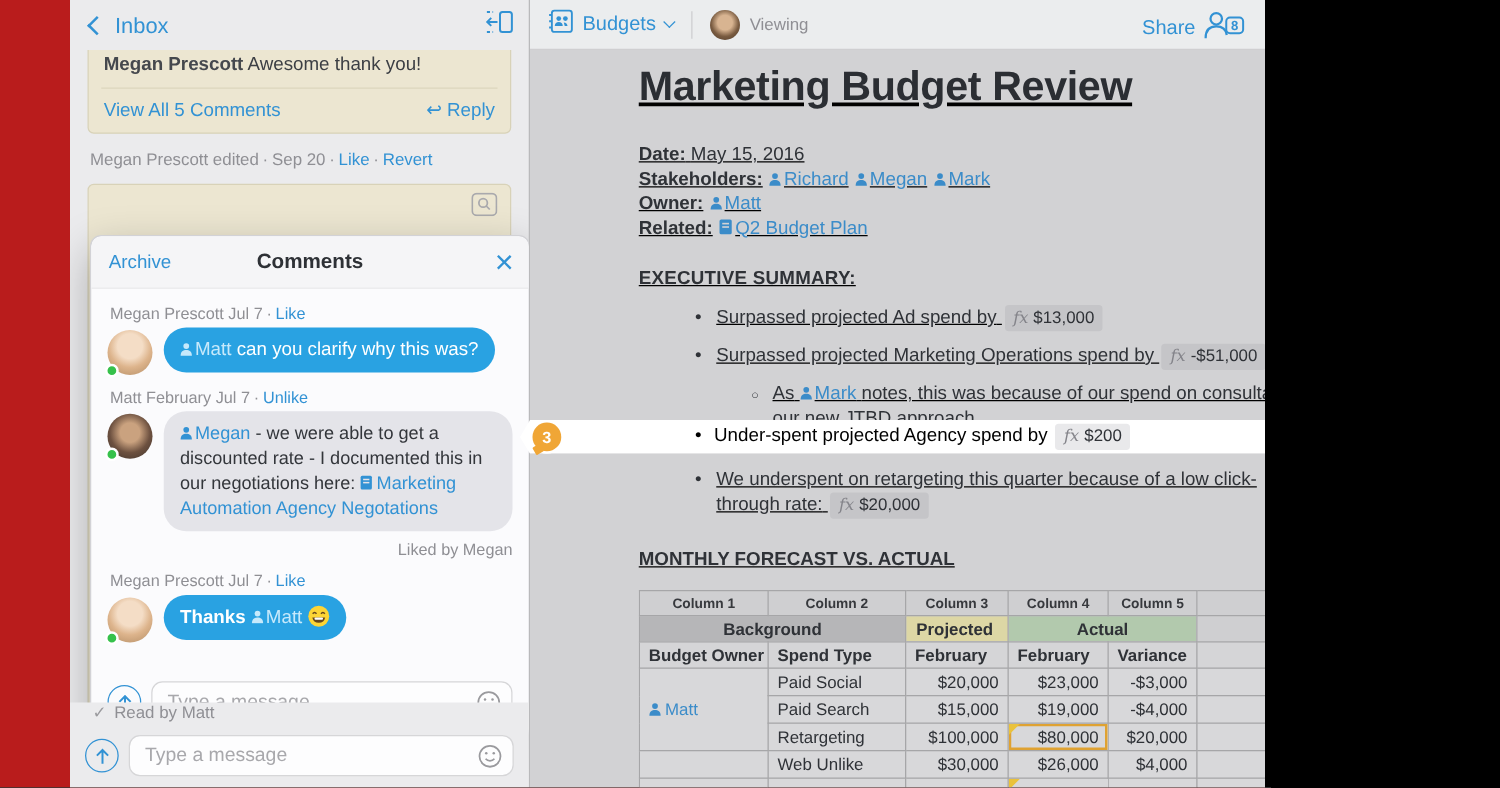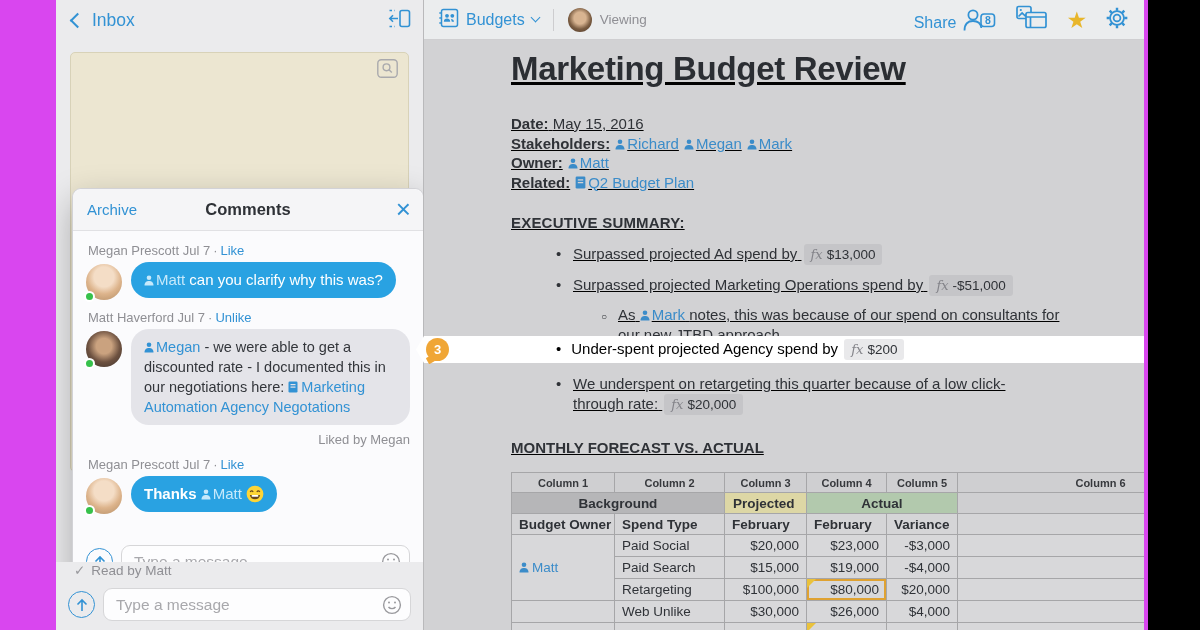--- a/index.html
+++ b/index.html
@@ -1,17 +1,17 @@
 <!DOCTYPE html>
 <html><head>
 <meta charset="utf-8">
 <style>
   * { margin:0; padding:0; box-sizing:border-box; }
   html,body { width:1200px; height:630px; background:#000; font-family:"Liberation Sans","DejaVu Sans",sans-serif; }
-  .frame { position:relative; width:1148px; height:630px; background:#d946ef; overflow:hidden; }
+  .frame { position:relative; width:1012px; height:630px; background:#b91c1c; overflow:hidden; }
   .app { position:absolute; left:56px; top:0; width:1088px; height:630px; display:flex; background:#ebebed; }
 
   
   .sidebar { position:relative; width:368px; height:630px; background:#ebebed; border-right:1px solid #b9b9bb; flex:none; }
   .sb-header { height:40px; display:flex; align-items:center; padding:0 12px 0 16px; }
   .chev-left { width:11px; height:11px; border-left:2.5px solid #3292d4; border-bottom:2.5px solid #3292d4; transform:rotate(45deg); margin-right:9px; margin-top:1px; }
   .sb-back-label { color:#3292d4; font-size:17.5px; }
   .sb-header-spacer { flex:1; }
   .sb-content { position:absolute; left:0; right:0; top:40px; bottom:0; overflow:hidden; }
 
@@ -141,21 +141,38 @@
               <g fill="none" stroke="#3292d4" stroke-width="1.6">
                 <rect x="12" y="1.5" width="9.5" height="16" rx="2"></rect>
                 <path d="M1.5 1.5 h5 M1.5 17.5 h5" stroke-dasharray="2.5 2"></path>
                 <path d="M10 9.5 H2 M5 6.3 L1.8 9.5 l3.2 3.2"></path>
               </g>
             </svg>
       </span>
     </div>
 
     <div class="sb-content">
-
+      <div class="thread-card">
+        <div class="tc-line">
+          <span class="tc-author">Megan Prescott</span>
+          <span>Awesome thank you!</span>
+        </div>
+        <div class="tc-divider"></div>
+        <div class="tc-bottom">
+          <span class="link tc-viewall">View All 5 Comments</span>
+          <span class="link tc-reply">
+                <span>↩</span>
+                <span>Reply</span>
+              </span>
+        </div>
+      </div>
+
+      <div class="edited-row">
+        <span>Megan Prescott edited</span><span class="dot">·</span><span>Sep 20</span><span class="dot">·</span><span class="link">Like</span><span class="dot">·</span><span class="link">Revert</span>
+      </div>
 
       <div class="partial-card">
         <span>
           <svg width="21" height="19" viewBox="0 0 21 19">
                 <rect x="0.8" y="0.8" width="19.4" height="17.4" rx="3.5" fill="none" stroke="#a9a9ad" stroke-width="1.4"></rect>
                 <circle cx="9.5" cy="8.3" r="3.4" fill="none" stroke="#a9a9ad" stroke-width="1.4"></circle>
                 <path d="M12 10.8 L14.8 13.6" stroke="#a9a9ad" stroke-width="1.4"></path>
               </svg>
         </span>
       </div>
@@ -179,21 +196,21 @@
             <span class="bubble bubble-blue">
               <span class="mention mention-light"><svg width="10" height="11" viewBox="0 0 10 11" fill="currentColor">
                       <circle cx="5" cy="2.8" r="2.3"></circle>
                       <path d="M0.5 10.5 C0.5 7.2 2.5 6 5 6 C7.5 6 9.5 7.2 9.5 10.5 Z"></path>
                     </svg><span>Matt</span></span>
               <span>can you clarify why this was?</span>
             </span>
           </div>
 
           <div class="pmsg-meta">
-            <span>Matt Haverford</span>
+            <span>Matt February</span>
             <span>Jul 7</span><span class="dot">·</span><span class="link">Unlike</span>
           </div>
           <div class="pmsg-row">
             <span class="avatar av-matt">
                   <span class="presence"></span>
                 </span>
             <span class="bubble bubble-gray">
               <span class="mention mention-blue"><svg width="10" height="11" viewBox="0 0 10 11" fill="currentColor">
                       <circle cx="5" cy="2.8" r="2.3"></circle>
                       <path d="M0.5 10.5 C0.5 7.2 2.5 6 5 6 C7.5 6 9.5 7.2 9.5 10.5 Z"></path>

